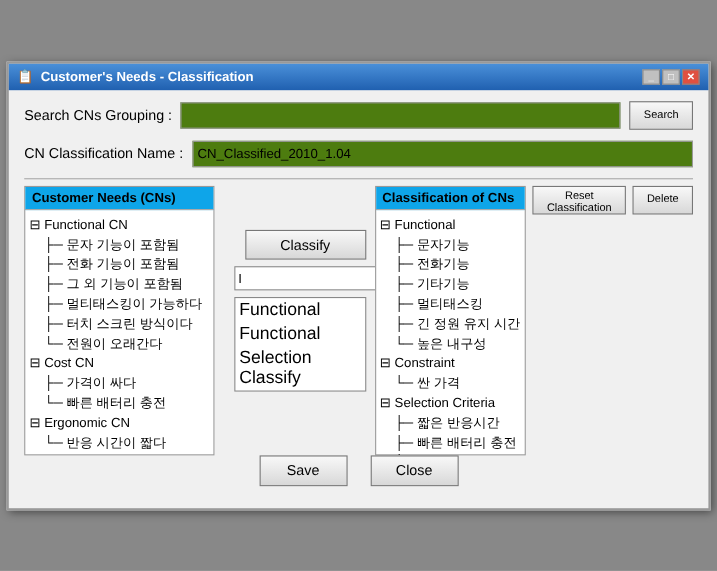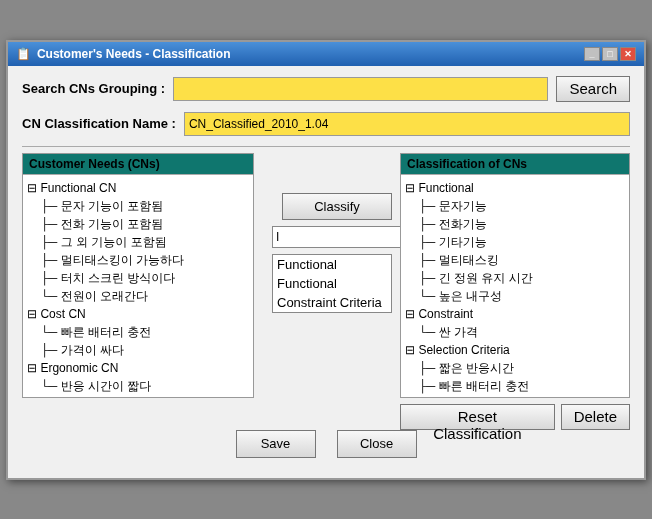--- a/index.html
+++ b/index.html
@@ -54,52 +54,52 @@
     .window-content {
       padding: 10px 14px;
     }
     .row-field {
       display: flex;
       align-items: center;
       margin-bottom: 10px;
       gap: 8px;
     }
     .field-label {
-      font-weight: bold;
+      font-weight: normal;
       white-space: nowrap;
       font-size: 13px;
     }
     .field-input {
       flex: 1;
       height: 24px;
       border: 1px solid #999;
-      background: #fde047;
+      background: #4d7c0f;
       padding: 2px 4px;
       font-size: 12px;
     }
     .btn {
       padding: 3px 12px;
       border: 1px solid #777;
       background: linear-gradient(to bottom, #f8f8f8, #d8d8d8);
       cursor: pointer;
-      font-size: 15px;
+      font-size: 10px;
       height: 26px;
     }
     .separator {
       border: none;
       border-top: 1px solid #aaa;
       margin: 6px 0;
     }
     .panel {
       flex: 1;
       border: 1px solid #999;
       background: white;
     }
     .panel-header {
-      background: #0f766e;
+      background: #0ea5e9;
       padding: 3px 6px;
       font-weight: bold;
       font-size: 12px;
       border-bottom: 1px solid #aaa;
     }
     .tree-area {
       height: 222px;
       overflow-y: scroll;
       padding: 4px;
       font-size: 12px;
@@ -151,21 +151,21 @@
       display: flex;
       align-items: center;
       justify-content: center;
       cursor: pointer;
       font-size: 10px;
     }
     .dropdown-list {
       width: 120px;
       border: 1px solid #888;
       background: white;
-      font-size: 13px;
+      font-size: 16px;
     }
     .dropdown-list-item {
       padding: 2px 4px;
       cursor: pointer;
     }
     .footer-btns {
       display: flex;
       justify-content: center;
       gap: 21px;
       padding-bottom: 10px;
@@ -235,24 +235,24 @@
             <div class="tree-item">
               <span>&nbsp;&nbsp;&nbsp;&nbsp;├─ 터치 스크린 방식이다</span>
             </div>
             <div class="tree-item">
               <span>&nbsp;&nbsp;&nbsp;&nbsp;└─ 전원이 오래간다</span>
             </div>
             <div class="tree-item">
               <span>⊟ Cost CN</span>
             </div>
             <div class="tree-item">
+              <span>&nbsp;&nbsp;&nbsp;&nbsp;├─ 가격이 싸다</span>
+            </div>
+            <div class="tree-item">
               <span>&nbsp;&nbsp;&nbsp;&nbsp;└─ 빠른 배터리 충전</span>
-            </div>
-            <div class="tree-item">
-              <span>&nbsp;&nbsp;&nbsp;&nbsp;├─ 가격이 싸다</span>
             </div>
             <div class="tree-item">
               <span>⊟ Ergonomic CN</span>
             </div>
             <div class="tree-item">
               <span>&nbsp;&nbsp;&nbsp;&nbsp;└─ 반응 시간이 짧다</span>
             </div>
             <div class="tree-item">
               <span>⊟ Safety CN</span>
             </div>
@@ -261,25 +261,25 @@
 
       <div class="middle-section">
         <button class="classify-btn">Classify</button>
         <div class="dropdown-row">
           <input class="dropdown-input" type="text" value="I" style="">
           <div class="dropdown-arrow">▼</div>
         </div>
         <div class="dropdown-list" id="dropdown-list">
             <div class="dropdown-list-item">Functional</div>
             <div class="dropdown-list-item">Functional</div>
-            <div class="dropdown-list-item">Constraint Criteria</div>
+            <div class="dropdown-list-item">Selection Classify</div>
           </div>
       </div>
 
-      <div style="flex:1; display:flex; flex-direction:column; gap:6px;border-radius:29px;">
+      <div style="flex:1; display:flex; flex-direction:row; gap:6px;border-radius:29px;">
         <div class="panel">
           <div class="panel-header">Classification of CNs</div>
           <div class="tree-area" id="classify-tree">
               <div class="tree-item">
                 <span>⊟ Functional</span>
               </div>
               <div class="tree-item">
                 <span>&nbsp;&nbsp;&nbsp;&nbsp;├─ 문자기능</span>
               </div>
               <div class="tree-item">

